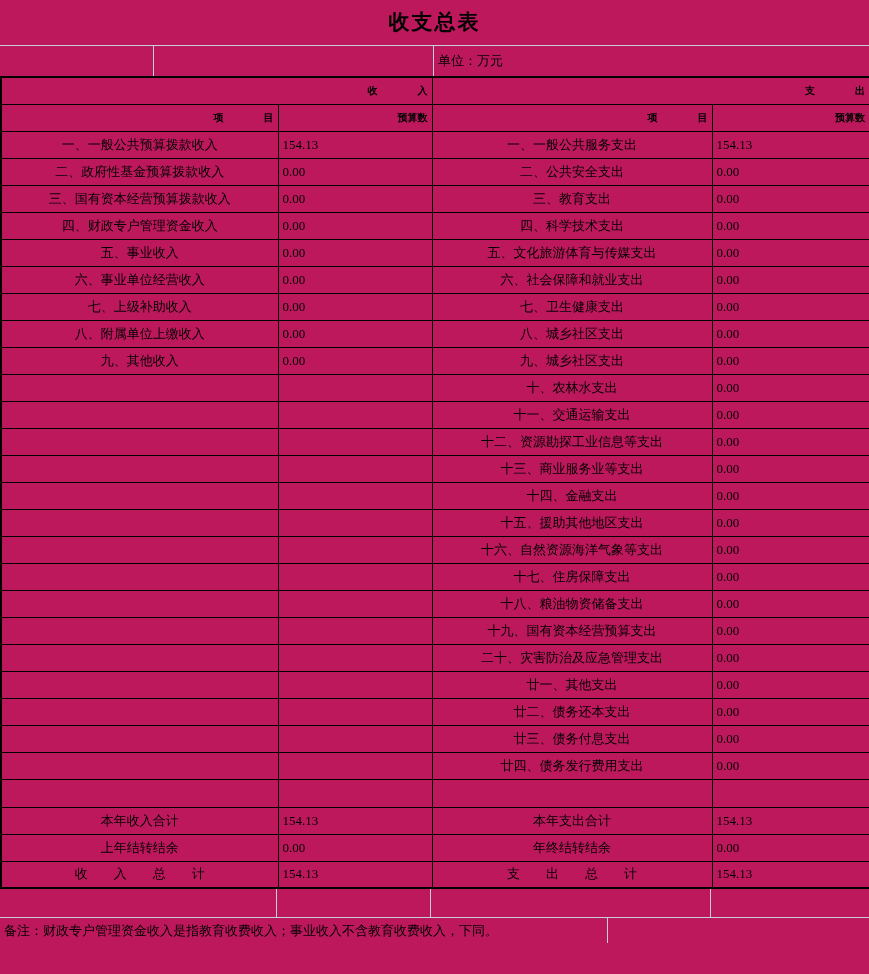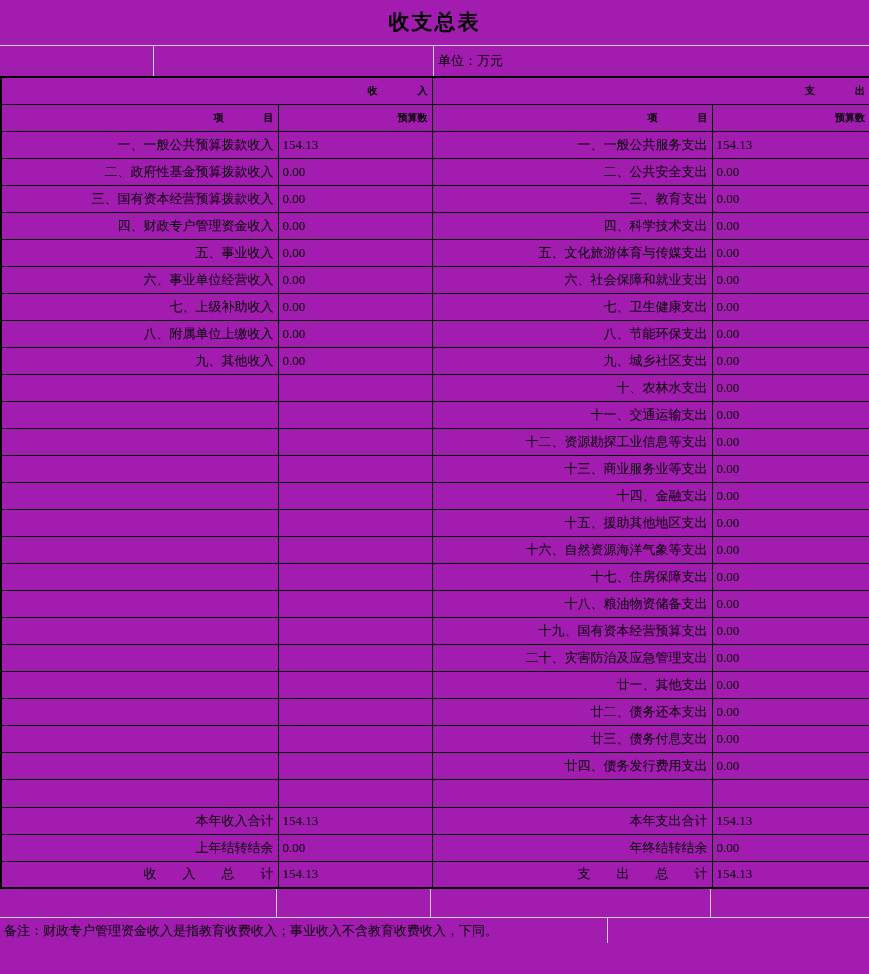--- a/index.html
+++ b/index.html
@@ -1,21 +1,21 @@
 <!DOCTYPE html>
 <html><head>
 <meta charset="utf-8">
 <style>
   :root{
     --light-grid:#c5cfe0;
     --black:#000000;
   }
   html,body{margin:0;padding:0;background:#ffffff;}
   body{width:869px;font-family:"Liberation Serif","DejaVu Serif",serif;color:#000;}
-  .sheet{width:869px;height:974px;background:#a21caf;overflow:hidden;}
+  .sheet{width:869px;height:974px;background:#be185d;overflow:hidden;}
 
   
   .title{height:45px;line-height:45px;text-align:center;font-size:21px;font-weight:bold;letter-spacing:2px;}
 
   
   .meta-row{display:flex;height:31px;border-top:1px solid var(--light-grid);box-sizing:border-box;}
   .meta-cell{box-sizing:border-box;display:flex;align-items:center;font-size:13px;padding:0 4px;white-space:nowrap;overflow:hidden;}
   .meta-cell.c1{width:277px;border-right:1px solid var(--light-grid);}
   .meta-cell.c2{width:154px;border-right:1px solid var(--light-grid);}
   .meta-cell.c3{width:280px;border-right:1px solid var(--light-grid);}
@@ -26,21 +26,21 @@
   table.main th,table.main td{
     border:1px solid var(--black);
     box-sizing:border-box;
     height:27px;
     font-size:13px;
     padding:0 4px;
     white-space:nowrap;
     overflow:hidden;
   }
   table.main thead th{font-weight:bold;text-align:right;font-size:10px;padding-left:44px;}
-  td.item{text-align:right;padding-left:3px;margin-left:17px;}
+  td.item{text-align:center;padding-left:3px;margin-left:17px;}
   td.value{padding-right:5px;}
   tr.spacer td{height:28px;}
 
   
   .bottom-empty{display:flex;height:28px;box-sizing:border-box;}
   .bottom-empty .fc{box-sizing:border-box;}
   .fc.c1{width:277px;border-right:1px solid var(--light-grid);}
   .fc.c2{width:154px;border-right:1px solid var(--light-grid);}
   .fc.c3{width:280px;border-right:1px solid var(--light-grid);}
   .fc.c4{width:158px;}
@@ -119,21 +119,21 @@
         </tr>
         <tr>
           <td class="item">七、上级补助收入</td>
           <td class="value">0.00</td>
           <td class="item">七、卫生健康支出</td>
           <td class="value">0.00</td>
         </tr>
         <tr>
           <td class="item">八、附属单位上缴收入</td>
           <td class="value">0.00</td>
-          <td class="item">八、节能环保支出</td>
+          <td class="item">八、城乡社区支出</td>
           <td class="value">0.00</td>
         </tr>
         <tr>
           <td class="item">九、其他收入</td>
           <td class="value">0.00</td>
           <td class="item">九、城乡社区支出</td>
           <td class="value">0.00</td>
         </tr>
         <tr>
           <td class="item"></td>

